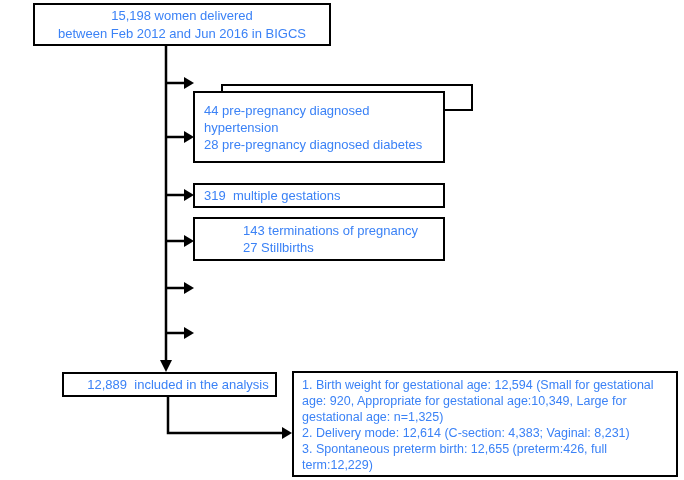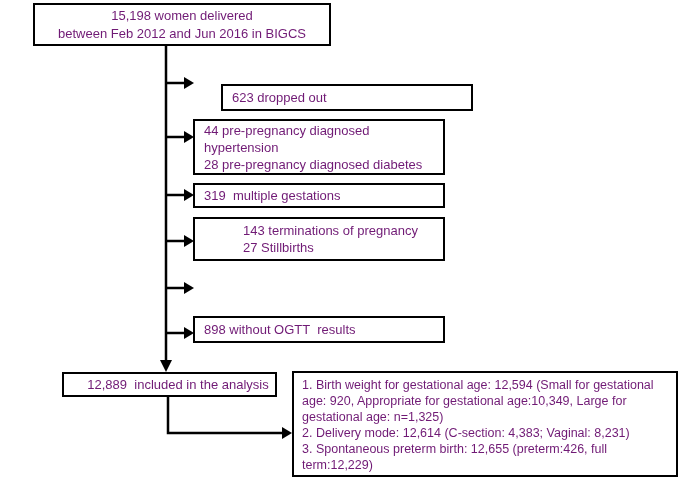--- a/index.html
+++ b/index.html
@@ -6,21 +6,21 @@
     margin: 0;
     padding: 0;
     background: #ffffff;
   }
   .canvas {
     position: relative;
     width: 684px;
     height: 480px;
     background: #ffffff;
     font-family: "Liberation Sans", sans-serif;
-    color: #701a75;
+    color: #3b82f6;
     overflow: hidden;
   }
   .connectors {
     position: absolute;
     left: 0;
     top: 0;
     width: 684px;
     height: 480px;
   }
   .box {
@@ -44,21 +44,21 @@
     line-height: 18px;
   }
   .side-box {
     left: 193px;
     width: 252px;
     display: flex;
     align-items: center;
     padding: 0 6px 0 9px;
   }
   .b1 { top: 84px;  height: 27px; margin-left: 28px; }
-  .b2 { top: 119px; height: 56px; }
+  .b2 { top: 91px; height: 72px; }
   .b3 { top: 183px; height: 25px; }
   .b4 { top: 217px; height: 44px; padding-left: 48px; }
   .b5 { top: 274px; height: 27px; }
   .b6 { top: 316px; height: 27px; }
   .included-box {
     left: 62px;
     top: 372px;
     width: 215px;
     height: 25px;
     display: flex;
@@ -117,21 +117,20 @@
   <div class="box side-box b2">44 pre-pregnancy diagnosed
 hypertension
 28 pre-pregnancy diagnosed diabetes</div>
 
   <div class="box side-box b3">319  multiple gestations</div>
 
   <div class="box side-box b4">143 terminations of pregnancy
 27 Stillbirths</div>
 
 
-  <div class="box side-box b6">898 without OGTT  results</div>
 
   <div class="box included-box">12,889  included in the analysis</div>
 
   <div class="box outcomes-box">1. Birth weight for gestational age: 12,594 (Small for gestational age: 920, Appropriate for gestational age:10,349, Large for gestational age: n=1,325)
 2. Delivery mode: 12,614 (C-section: 4,383; Vaginal: 8,231)
 3. Spontaneous preterm birth: 12,655 (preterm:426, full term:12,229)</div>
 
 </div>
 
 </body></html>

